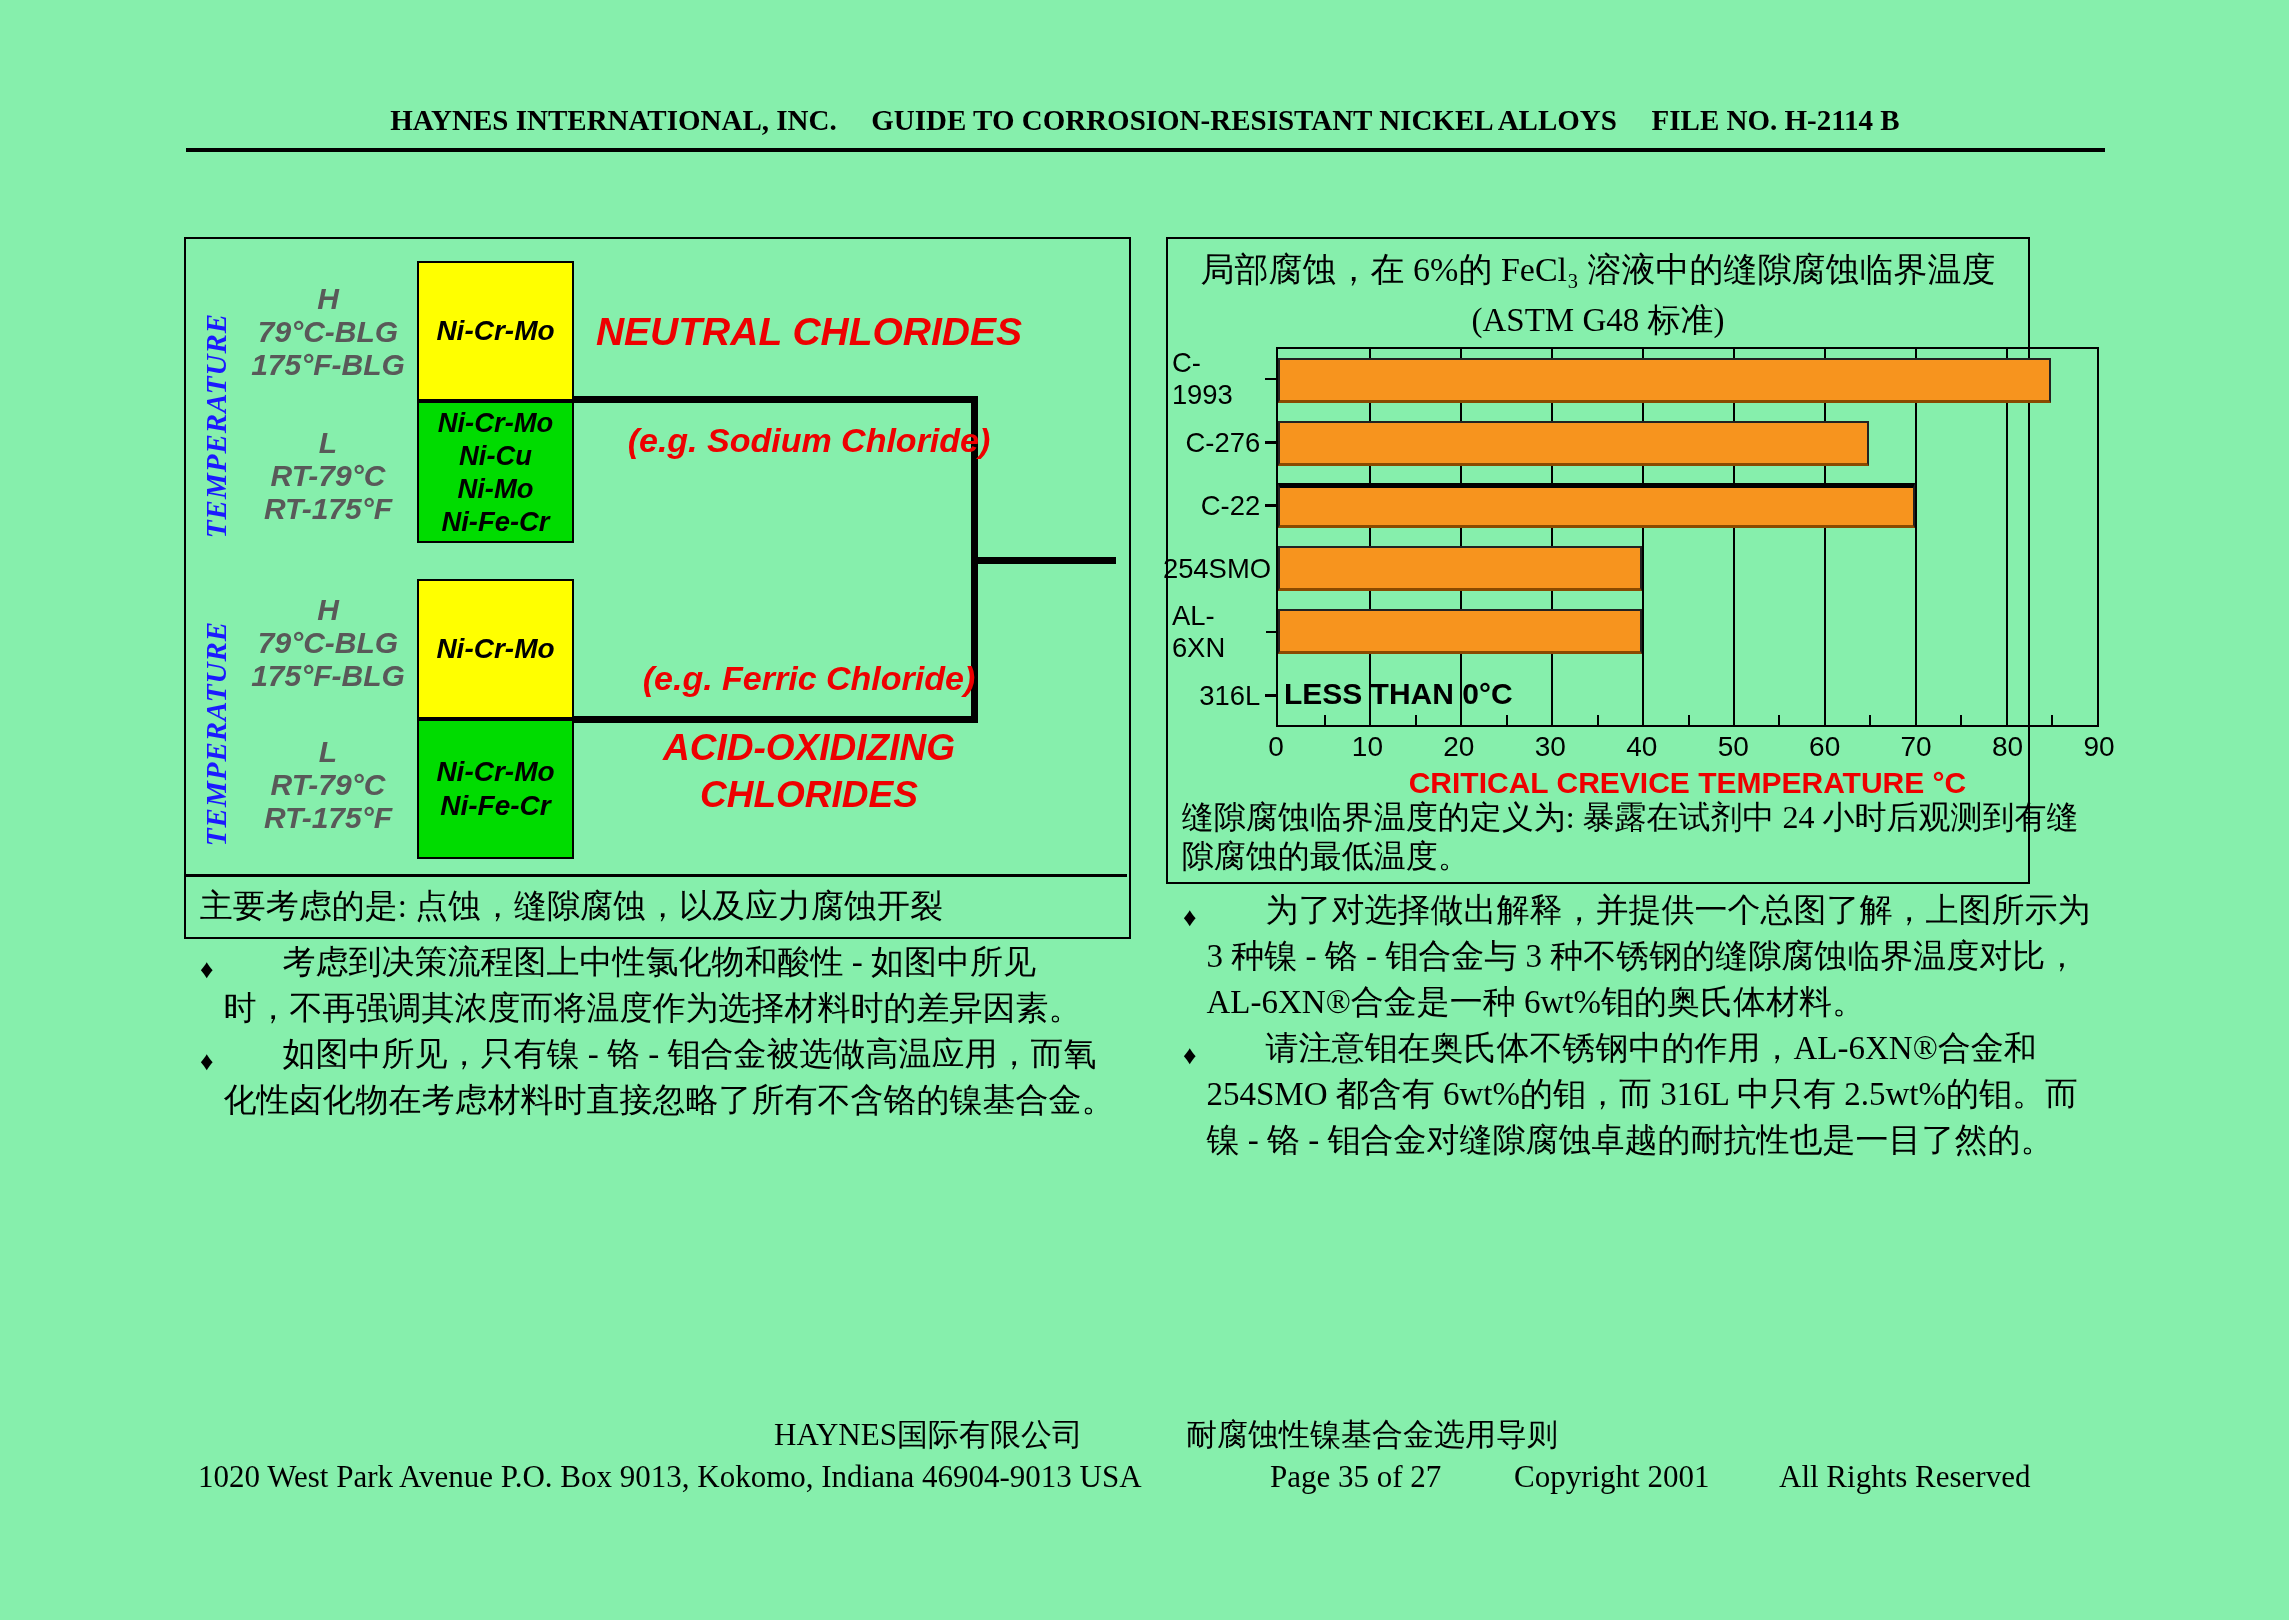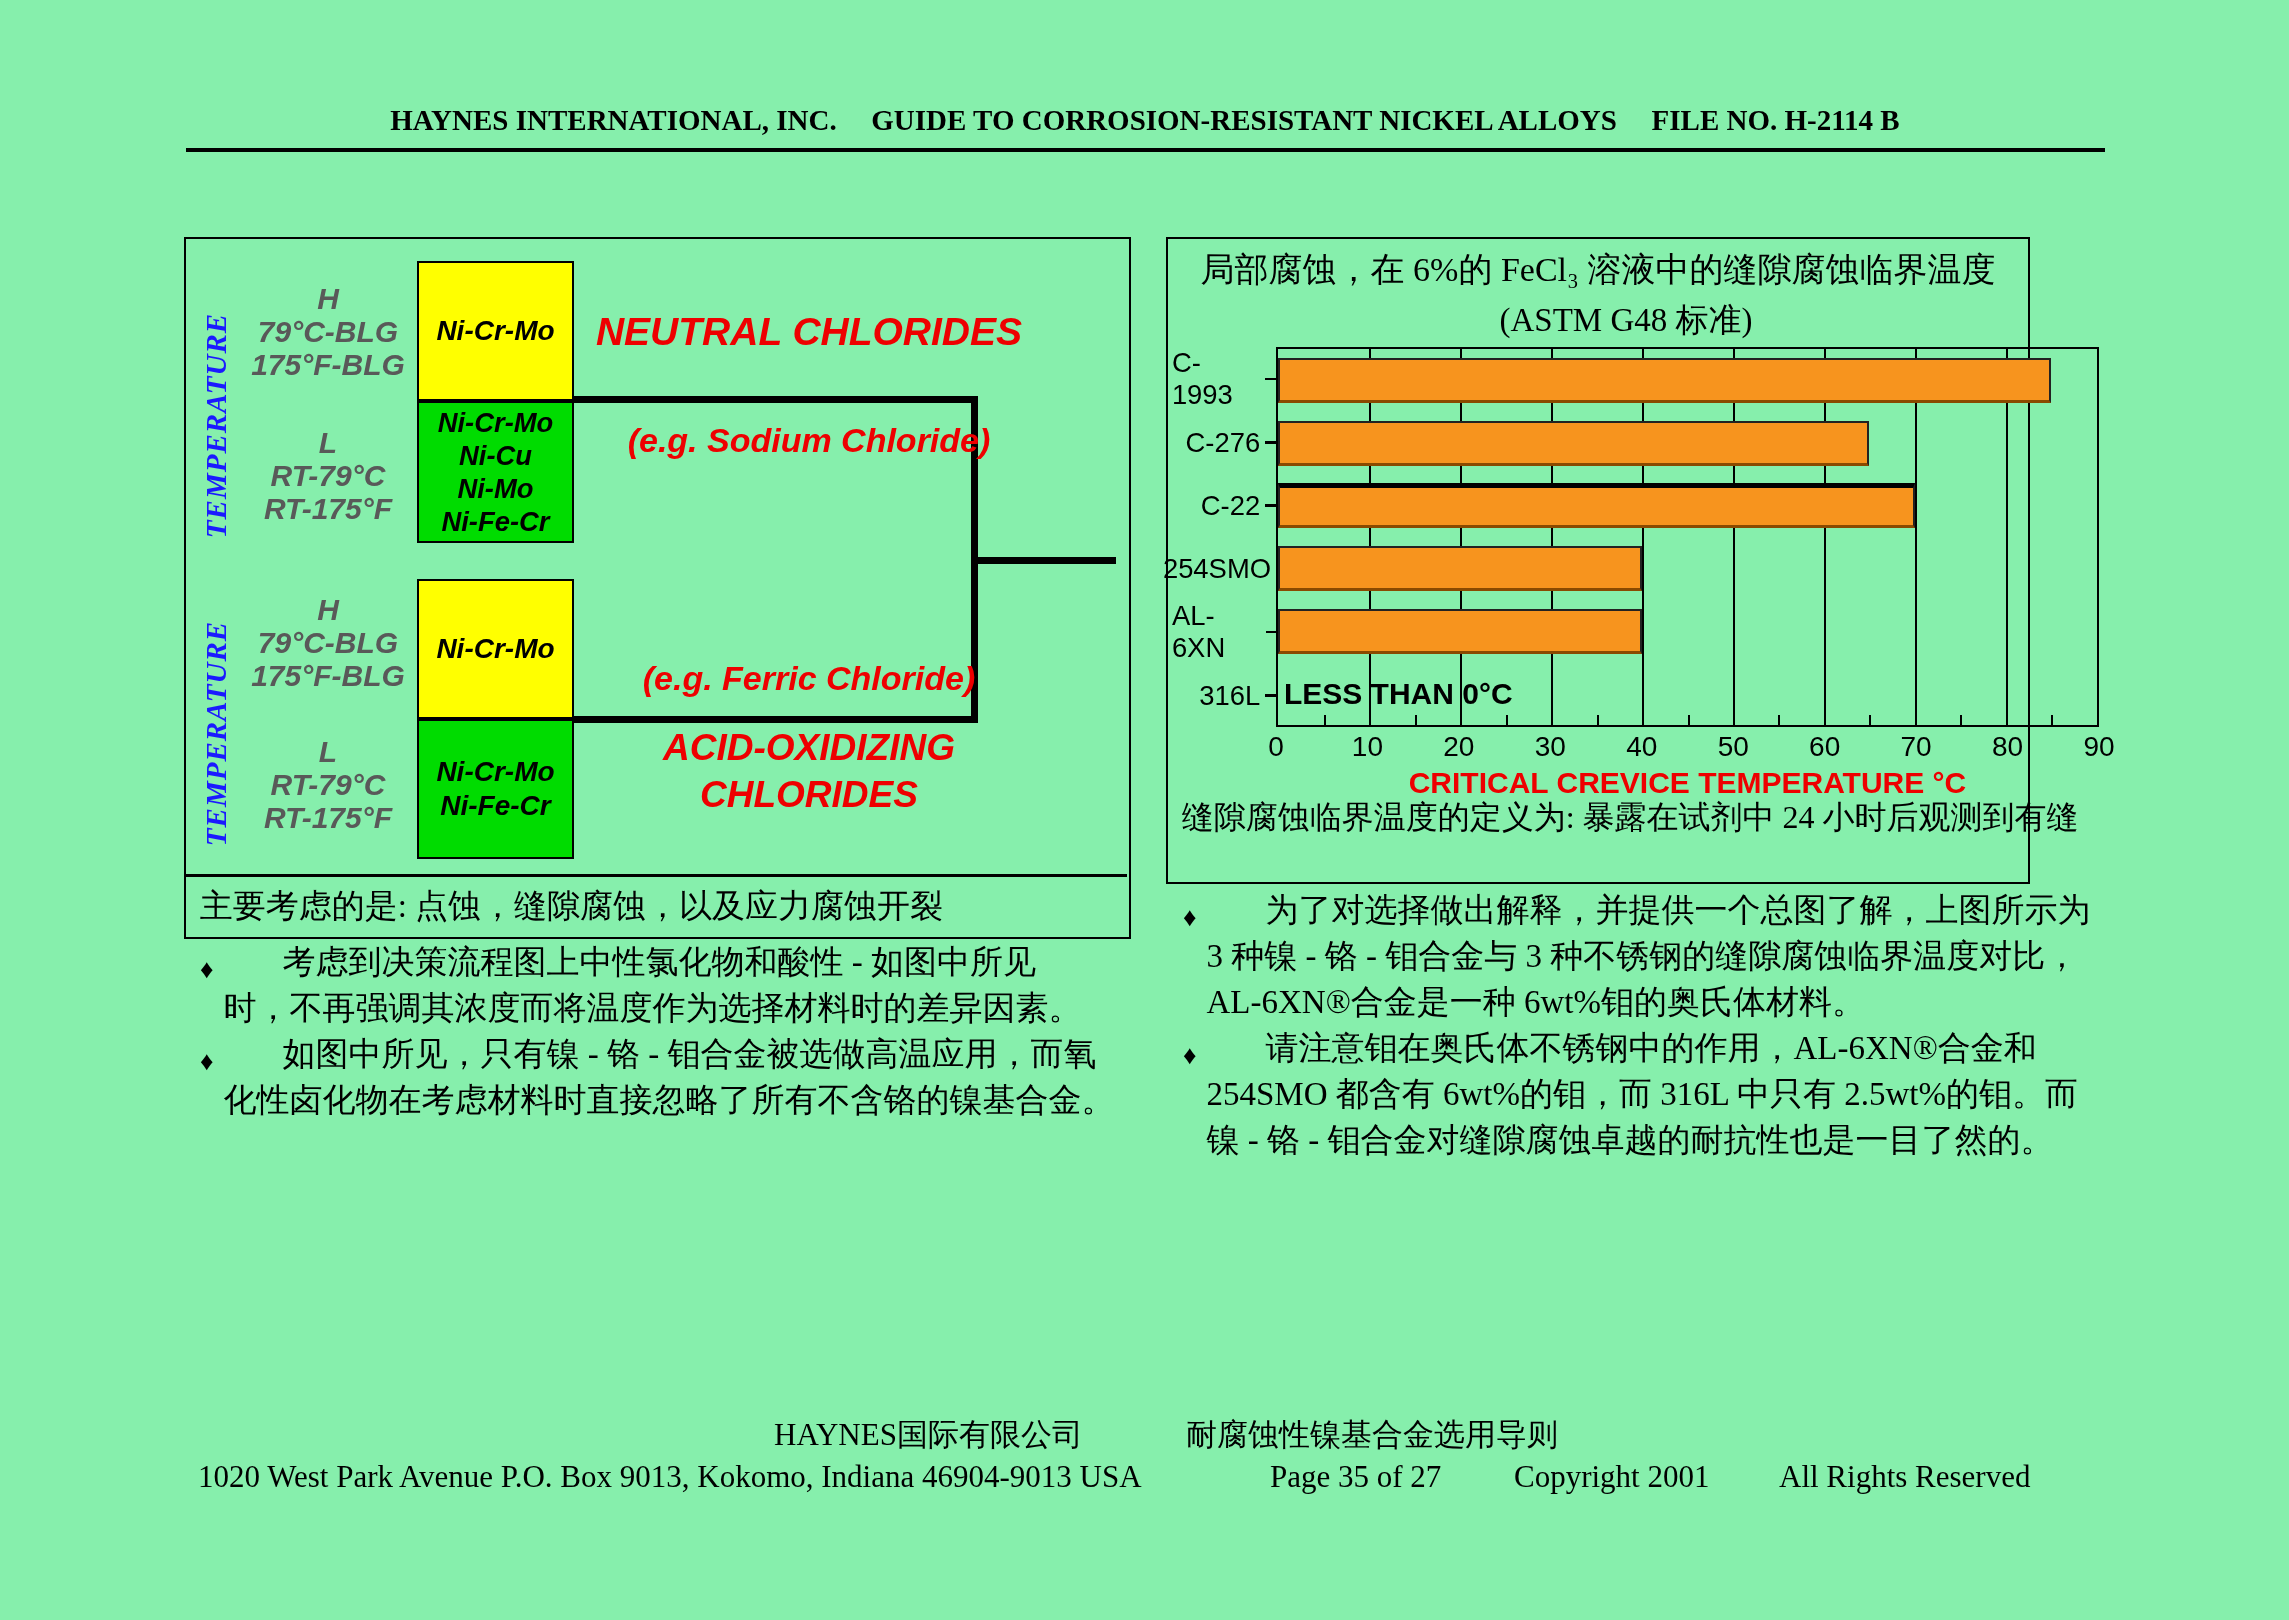--- a/index.html
+++ b/index.html
@@ -30,21 +30,21 @@
   .bk { position:absolute; background:#000; }
   .red-label { position:absolute; left:388px; width:470px; text-align:center;
                color:#ee0000; font-weight:bold; font-style:italic; }
   .fc-sep  { position:absolute; left:0; top:635px; width:941px; height:2.9px; background:#000; }
   .fc-note { position:absolute; left:13.7px; top:645px; font-size:33px; white-space:nowrap; }
 
   
   .chartbox { position:absolute; left:1166px; top:237px; width:864px; height:647px;
               border:2.9px solid #000; box-sizing:border-box; }
   .chart-title1 { position:absolute; top:7.8px;  left:0; width:100%; text-align:center; font-size:34px; }
-  .chart-title2 { position:absolute; top:59px; left:0; width:100%; text-align:center; font-size:33px;padding-left:28px; }
+  .chart-title2 { position:absolute; top:59px; left:0; width:100%; text-align:center; font-size:33px; }
   .plot { position:absolute; left:108px; top:108px; width:823px; height:380px;
           border:2px solid #000; box-sizing:border-box; }
   .rows { position:absolute; left:0; top:0; right:0; bottom:0; display:flex; flex-direction:column; }
   .bar-row { flex:1 1 0; position:relative; display:flex; align-items:center; z-index:2; }
   .bar { height:45px; background:#f7941e; border:2px solid #222; border-bottom:3.9px solid #8a4a00;
          box-sizing:border-box; }
   .bar-heavy-top { border-top:5.9px solid #000; }
   .nobar { font-family:"Liberation Sans","DejaVu Sans",sans-serif; font-weight:bold;
            font-size:30px; margin-left:5.9px; white-space:nowrap; }
   .gridline { position:absolute; top:0; bottom:0; width:2px; background:#000; z-index:1; }
@@ -221,20 +221,21 @@
         <div class="xtick" style="left: 55.5556%;">50</div>
         <div class="xtick" style="left: 66.6667%; text-align: right;">60</div>
         <div class="xtick" style="left: 77.7778%;">70</div>
         <div class="xtick" style="left: 88.8889%;">80</div>
         <div class="xtick" style="left: 100%;">90</div>
       </div>
     <div class="xlabel" style="color: rgb(238, 0, 0);">CRITICAL CREVICE TEMPERATURE  °C</div>
 
     <div class="chart-note">
       <div>缝隙腐蚀临界温度的定义为: 暴露在试剂中 24 小时后观测到有缝</div>
+      <div>隙腐蚀的最低温度。</div>
     </div>
   </div>
 
   <div class="bullet" style="left:198px; top:939px;">
     <span class="diamond">♦</span>
     <div class="bline first">考虑到决策流程图上中性氯化物和酸性 - 如图中所见</div>
     <div class="bline">时，不再强调其浓度而将温度作为选择材料时的差异因素。</div>
   </div>
   <div class="bullet" style="left:198px; top:1031px;">
     <span class="diamond">♦</span>

